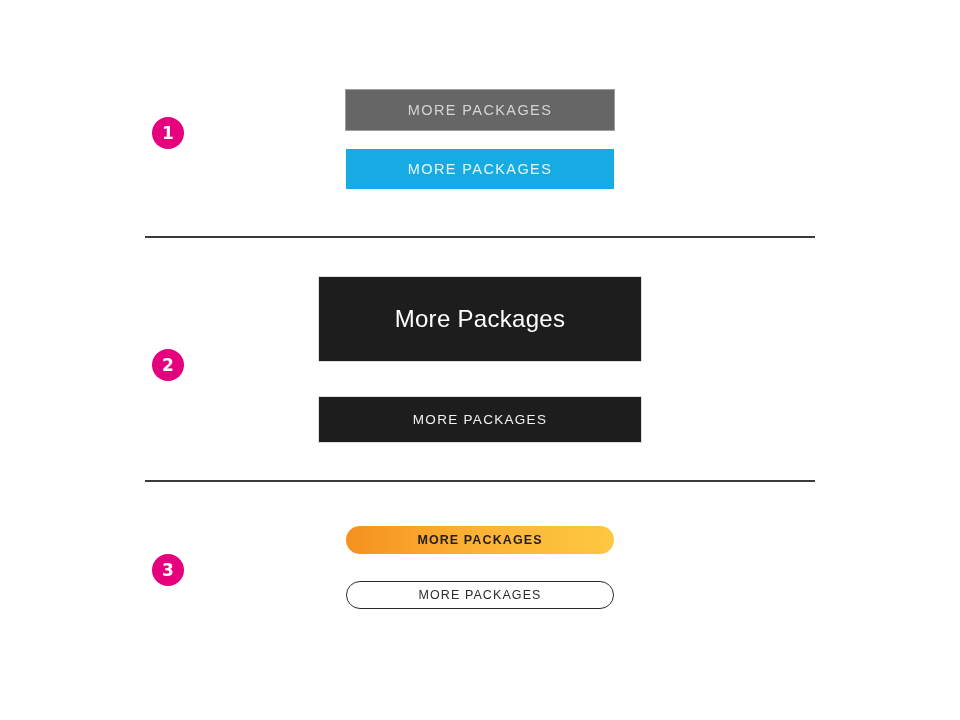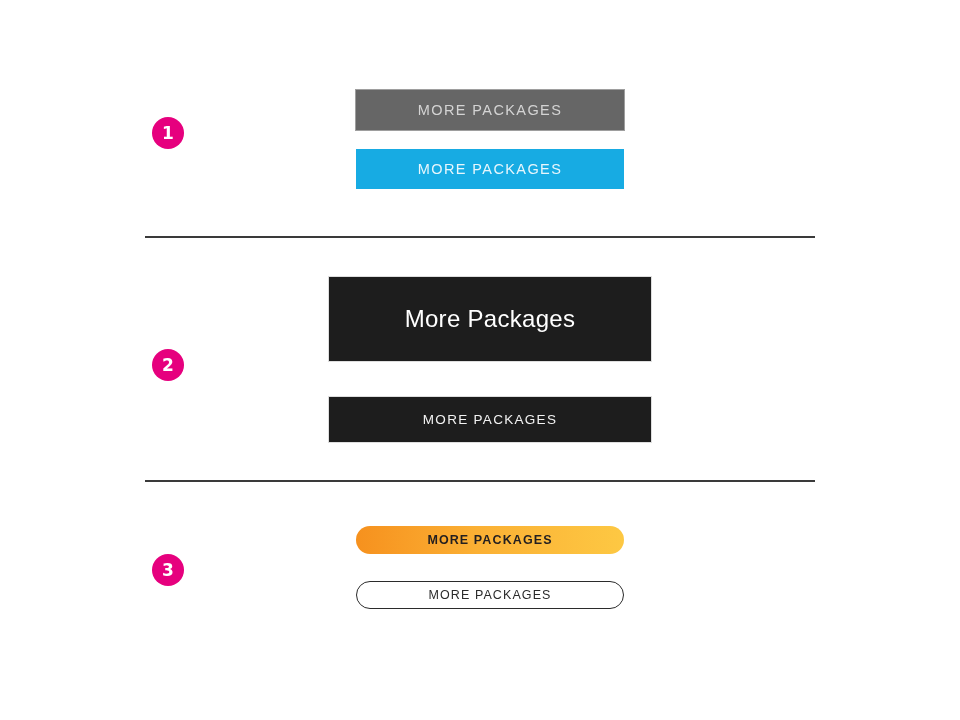--- a/index.html
+++ b/index.html
@@ -59,21 +59,20 @@
     position: absolute;
     display: flex;
     align-items: center;
     justify-content: center;
     box-sizing: border-box;
     text-align: center;
     white-space: nowrap;
     cursor: pointer;
     border: none;
     padding: 0;
-    margin-left: 10px;
   }
 
   
   .btn-grey {
     left: 346px;
     top: 90px;
     width: 268px;
     height: 40px;
     background: #666666;
     color: #d4d4d4;

